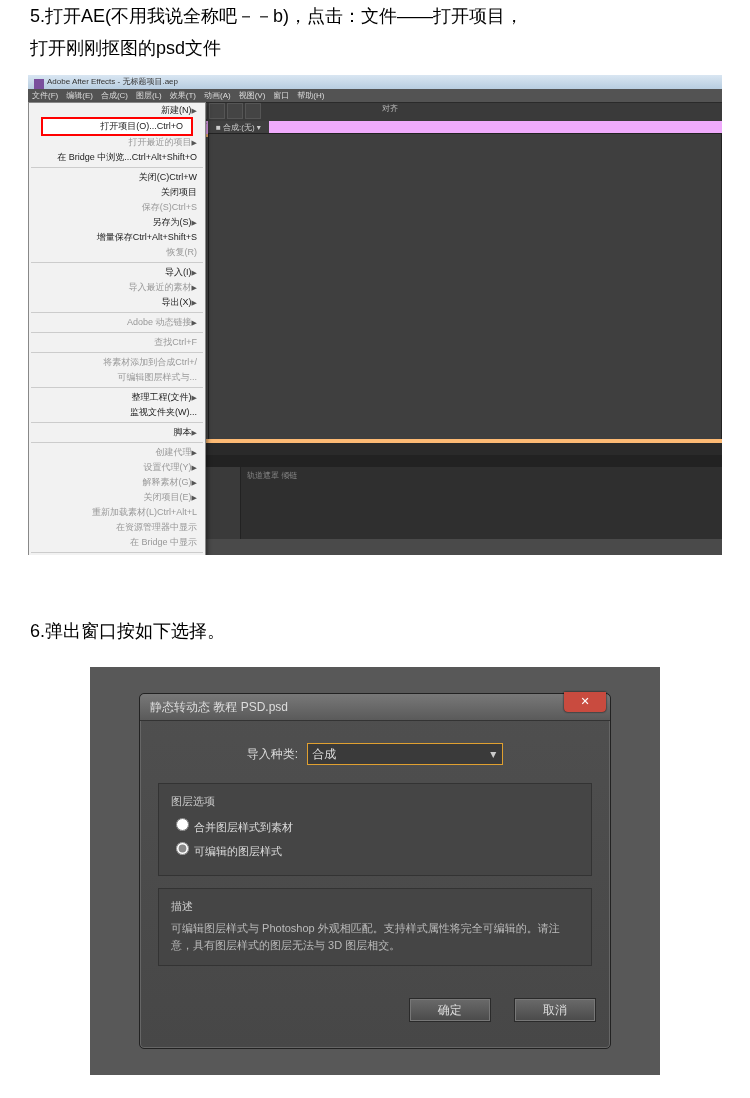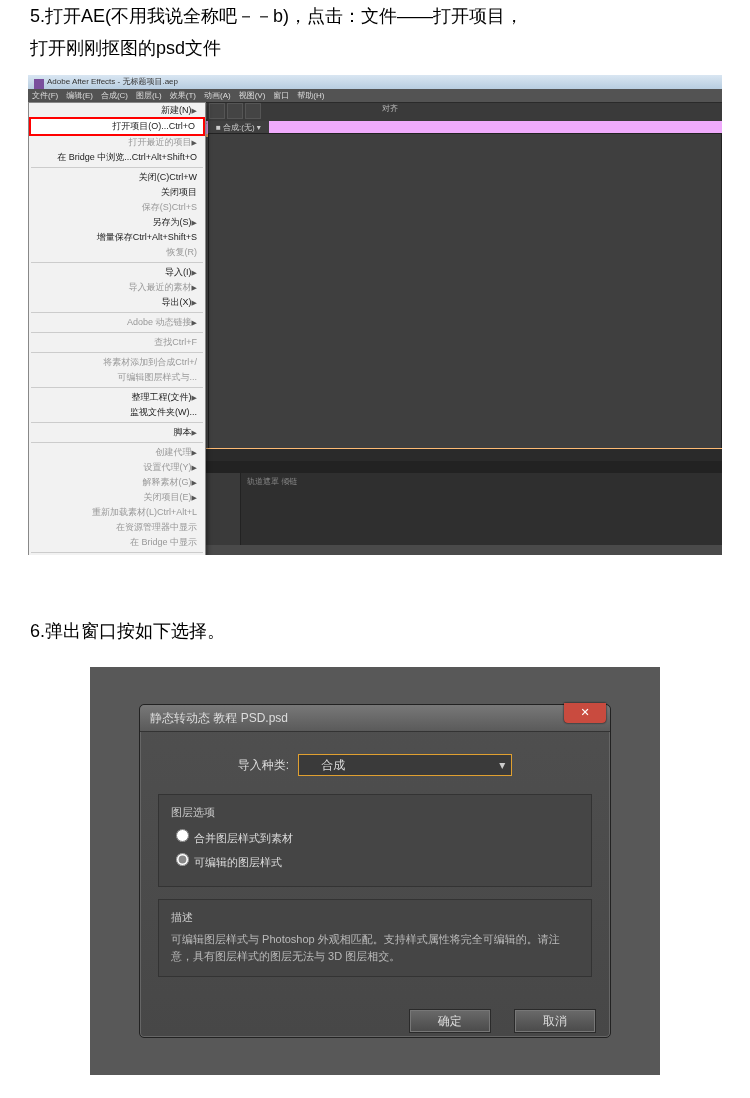--- a/index.html
+++ b/index.html
@@ -15,44 +15,44 @@
 .ae-tabrow{background:#f0abfc;height:13px;border-bottom:3px solid #fdba74}
 .ae-tab{display:inline-block;background:#3f3f3f;padding:1px 8px;font-size:8px;color:#ccc;margin-left:180px}
 .ae-viewport{background:#3f3f3f;position:absolute;left:180px;right:0;top:58px;bottom:100px;border:1px solid #222}
 .ae-proj{position:absolute;left:164px;top:45px;font-size:8px;color:#888}
 
 .ae-menu{position:absolute;left:0;top:27px;width:176px;background:#f2f2f2;border:1px solid #888;box-shadow:2px 2px 4px rgba(0,0,0,.4);color:#222;font-size:9px;z-index:10}
 .ae-menu-row{display:flex;justify-content:flex-end;padding:1px 8px 1px 14px;line-height:13px}
 .ae-menu-disabled{color:#999}
 .ae-menu-arrow{color:#555;font-size:7px}
 .ae-menu-sep{height:1px;background:#ccc;margin:2px 2px}
-.ae-menu-hl{background:#fff;border:2px solid red;margin:-1px 0}
-
-.ae-bottom{position:absolute;left:0;right:0;bottom:10px;height:96px;background:#1d4ed8;border-top:1px solid #fdba74}
+.ae-menu-hl{background:#fff;border:2px solid red;margin:-1px 12px}
+
+.ae-bottom{position:absolute;left:0;right:0;bottom:16px;height:96px;background:#1d4ed8;border-top:4px solid #fdba74}
 .ae-timeline-label{background:#2a2a2a;height:12px;font-size:8px;padding-left:6px;color:#bbb;line-height:12px}
 .ae-time{background:#222;height:12px}
 .ae-tlrow{height:72px;background:#3a3a3a;display:flex}
 .ae-tlleft{width:200px;border-right:1px solid #222;padding:3px 6px;font-size:8px;color:#aaa}
 .ae-tlright{flex:1;background:#2f2f2f}
 
 .dlg-bg{background:#585858;margin:20px 90px 0;height:408px;display:flex;align-items:center;justify-content:center}
 .dlg{width:470px;background:linear-gradient(#4f4f4f,#474747);border:1px solid #222;box-shadow:0 0 0 1px #666 inset;border-radius:5px;color:#ddd;font-size:12px;position:relative}
 .dlg-title{background:linear-gradient(#787878,#5a5a5a);height:26px;line-height:26px;padding-left:10px;border-radius:5px 5px 0 0;border-bottom:1px solid #333}
 .dlg-close{position:absolute;right:4px;top:-2px;background:#c94b3f;width:42px;height:20px;border-radius:0 0 4px 4px;text-align:center;color:#fff;font-size:11px;line-height:18px;box-shadow:0 0 2px #000}
 .dlg-body{padding:14px 18px 14px}
 .dlg-import{text-align:center;margin:8px 0 18px}
 .dlg-import label{margin-right:6px}
-.dlg-select{display:inline-block;width:190px;height:20px;line-height:20px;border:1px solid #e0a030;background:#3a3a3a;text-align:left;padding-left:22px;position:relative}
+.dlg-select{display:inline-block;width:190px;height:20px;line-height:20px;border:1px solid #e0a030;background:#3a3a3a;text-align:left;padding-left:4px;position:relative}
 .dlg-select:after{content:"▾";position:absolute;right:6px;color:#ccc}
 .dlg-group{border:1px solid #333;background:#454545;padding:10px 12px 12px;margin-bottom:12px}
 .dlg-group-title{font-size:11px;color:#ccc;margin-bottom:6px}
 .dlg-radio{margin:4px 0;font-size:11px}
 .dlg-radio input{margin-right:5px;accent-color:#888}
 .dlg-desc{font-size:11px;line-height:1.5;color:#bbb}
-.dlg-btns{text-align:right;padding:6px 14px 4px}
+.dlg-btns{text-align:right;padding:6px 14px 26px}
 .dlg-btn{display:inline-block;width:80px;height:22px;line-height:22px;text-align:center;background:linear-gradient(#6a6a6a,#4a4a4a);border:1px solid #2a2a2a;margin-left:20px;font-size:12px;box-shadow:0 0 0 1px #777 inset}
 </style>
 </head>
 <body>
 
 <div class="step-text">
   <div>5.打开AE(不用我说全称吧－－b)，点击：文件——打开项目，</div>
   <div>打开刚刚抠图的psd文件</div>
 </div>
 

